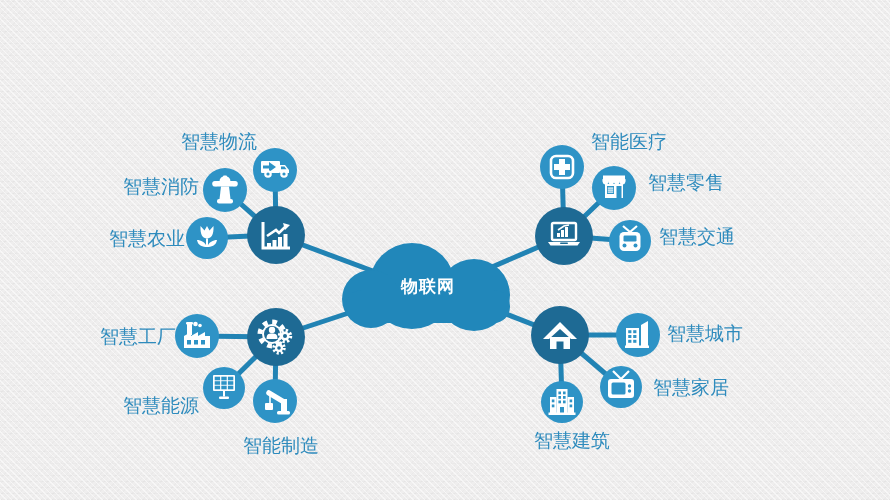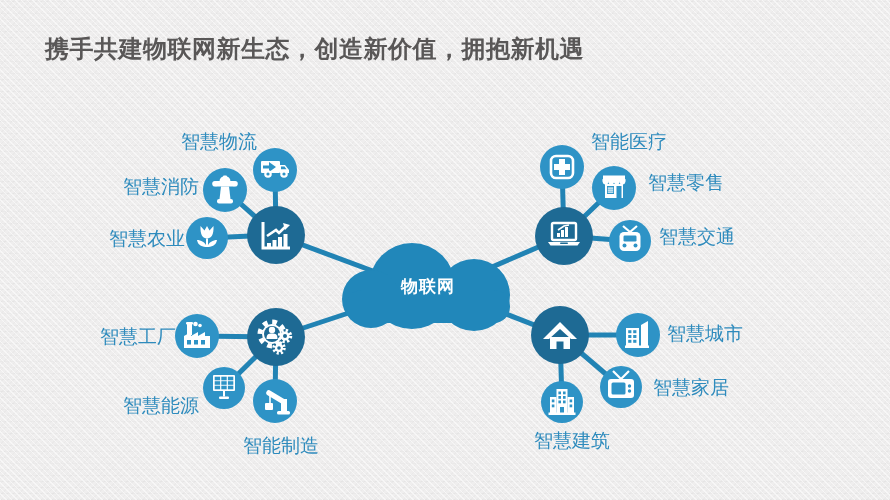--- a/index.html
+++ b/index.html
@@ -34,21 +34,20 @@
   }
   .cloud-label{
     fill:#ffffff;font-size:17px;font-weight:700;text-anchor:middle;letter-spacing:1px;
     font-family:"DejaVu Sans","Liberation Sans",sans-serif;
   }
 </style>
 </head>
 <body>
 
 <div class="slide">
-  <div class="title">携手共建物联网新生态，创造新价值，拥抱新机遇</div>
 
   <svg class="diagram" width="890" height="500" viewBox="0 0 890 500">
 
     <g>
       <line class="conn" x1="276" y1="235" x2="405" y2="283"></line>
       <line class="conn" x1="276" y1="337" x2="400" y2="296"></line>
       <line class="conn" x1="564" y1="236" x2="455" y2="283"></line>
       <line class="conn" x1="560" y1="335" x2="460" y2="296"></line>
       <line class="conn" x1="276" y1="235" x2="275" y2="170"></line>
       <line class="conn" x1="276" y1="235" x2="225" y2="190"></line>

